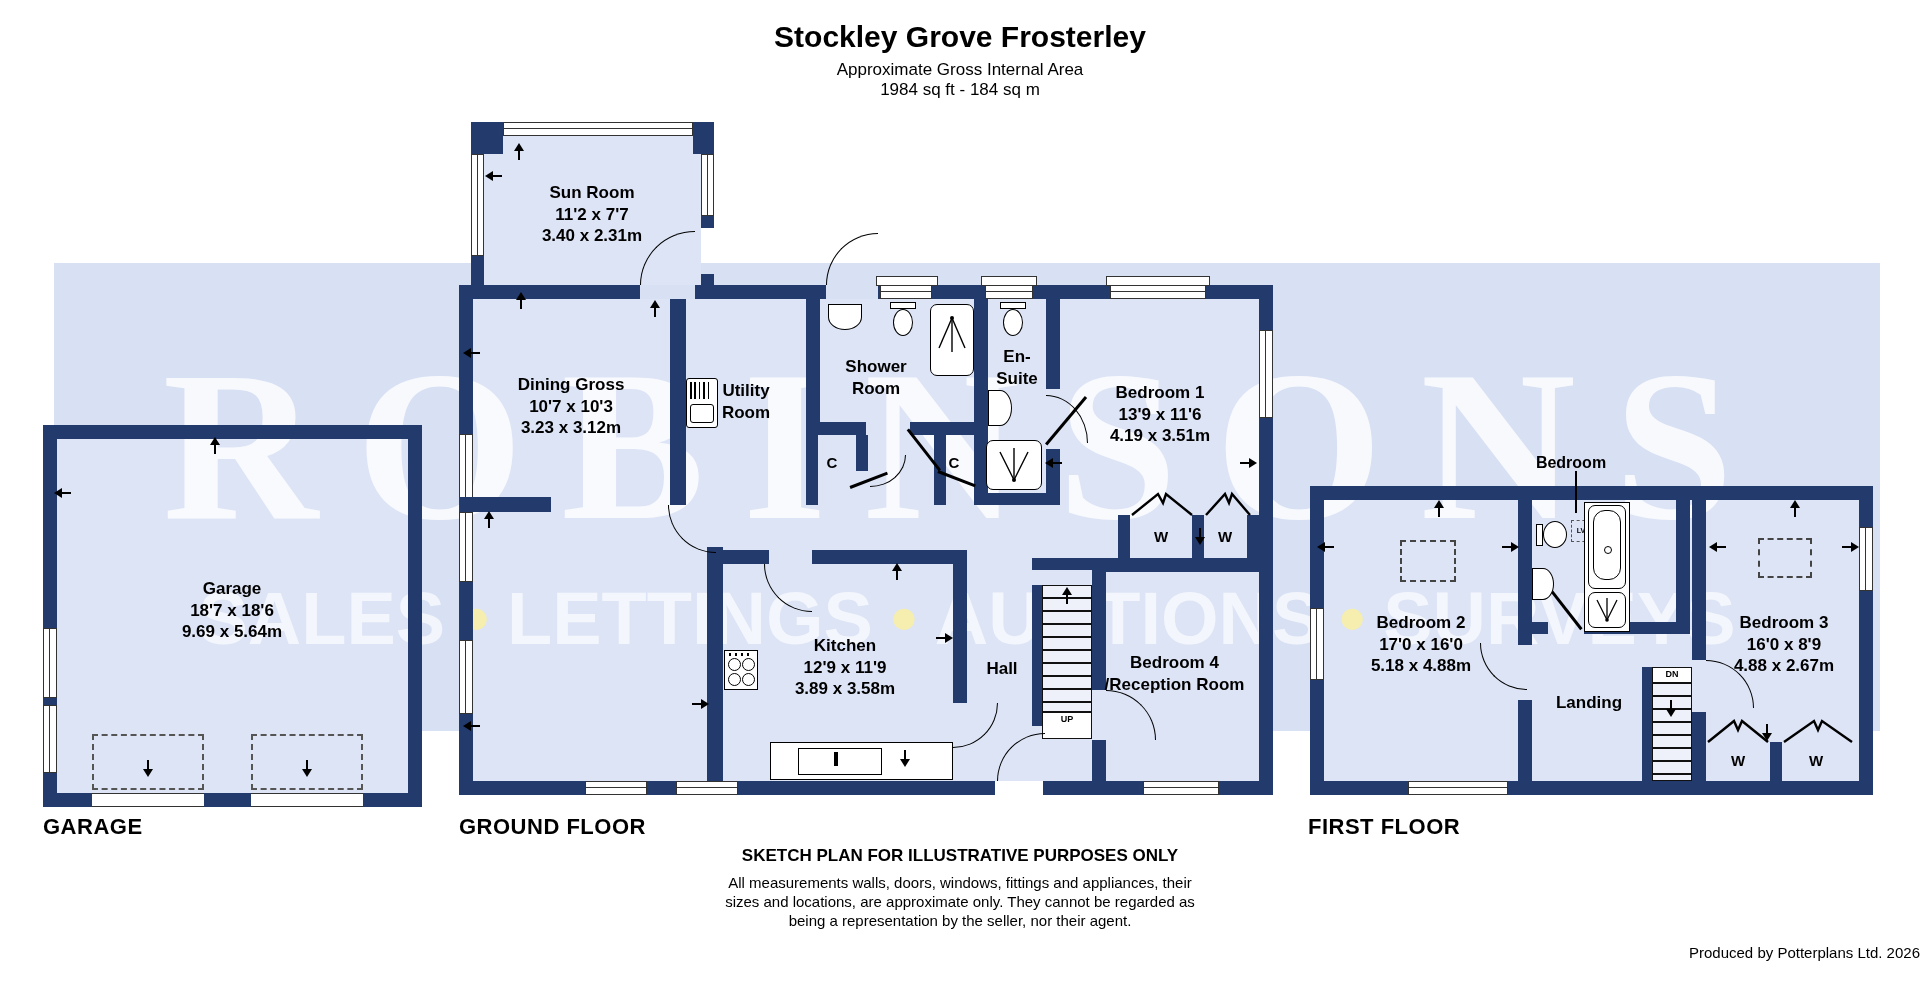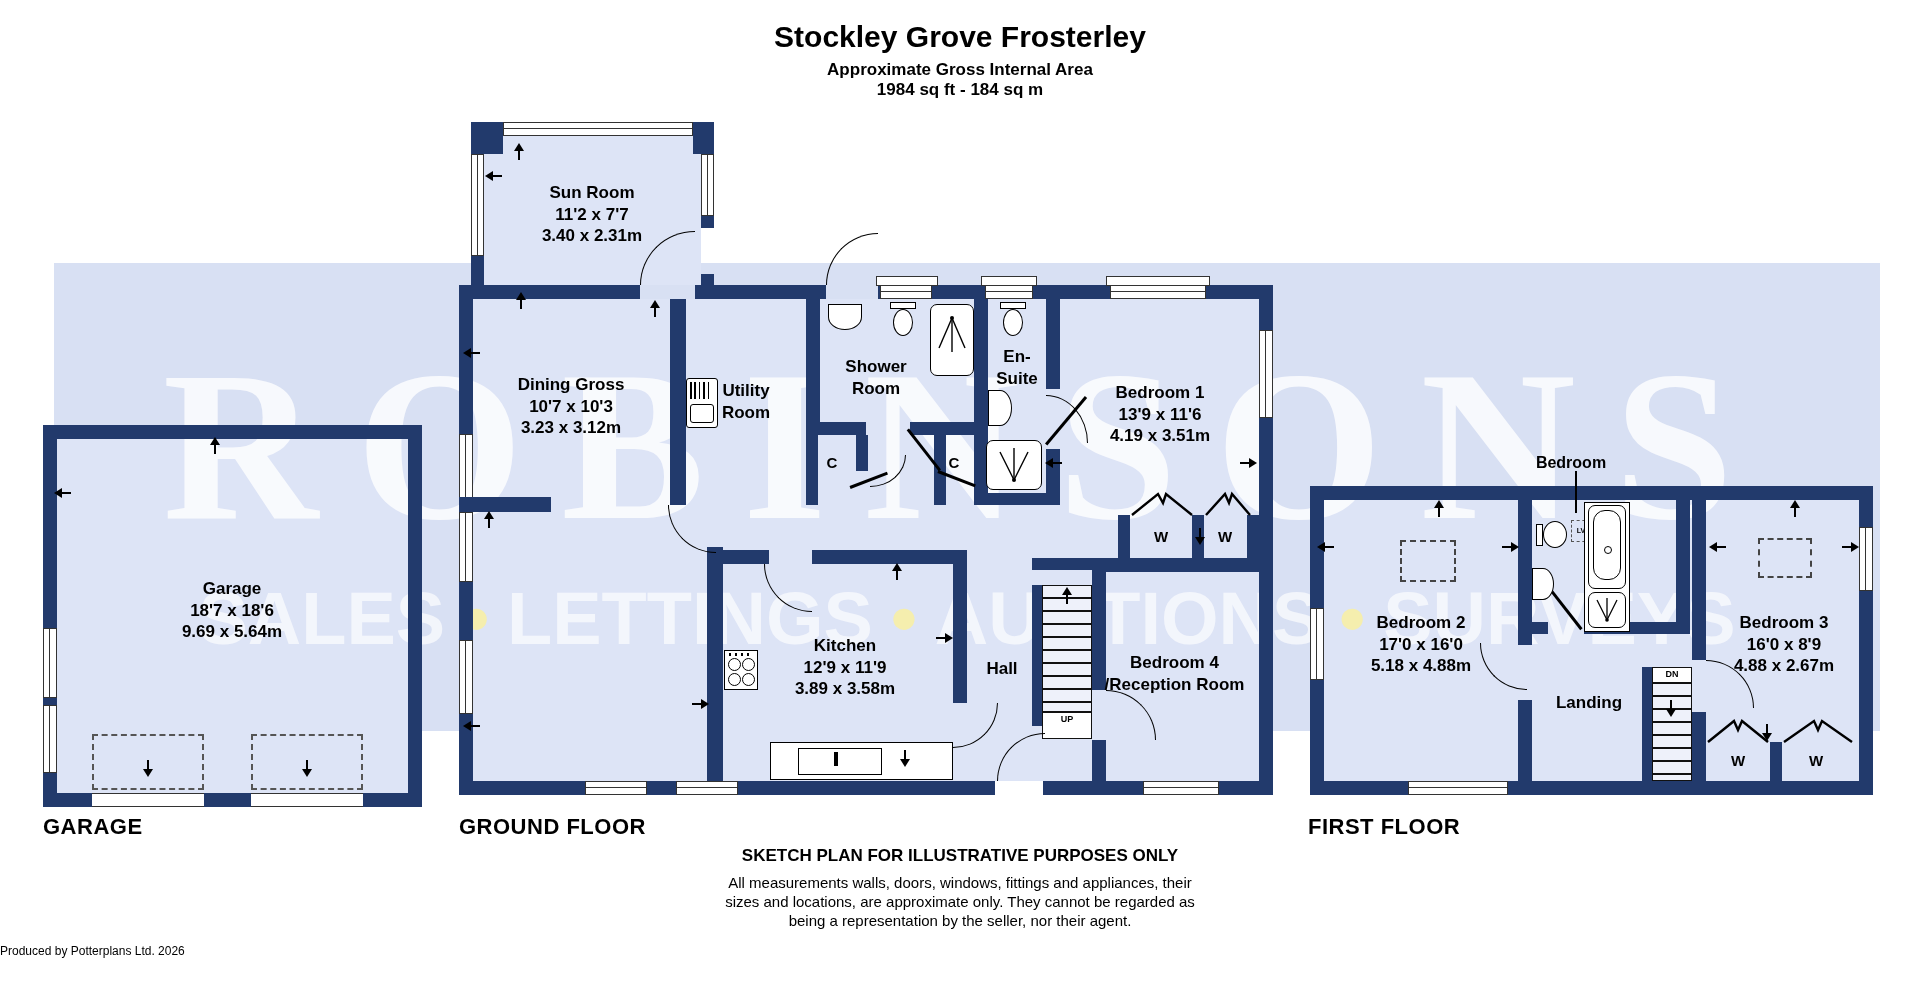--- a/index.html
+++ b/index.html
@@ -5,21 +5,21 @@
   :root{
     --wall:#223a6c; --room:#dde4f6; --band:#d8e0f3; --ink:#000;
   }
   html,body{margin:0;padding:0;background:#fff}
   .canvas{position:relative;width:1920px;height:988px;background:#fff;overflow:hidden;
           font-family:"Liberation Sans","DejaVu Sans",sans-serif;color:#000}
   .abs{position:absolute}
   .grp{position:absolute;inset:0}
   
   .title{position:absolute;left:0;top:20px;width:100%;text-align:center;font-size:30px;font-weight:bold}
-  .sub{position:absolute;left:0;width:100%;text-align:center;font-size:17px;font-weight:bold}
+  .sub{position:absolute;left:0;width:100%;text-align:center;font-size:17px;font-weight:normal}
   
   .band{position:absolute;left:54px;top:263px;width:1826px;height:468px;background:var(--band)}
   .wm-brand{position:absolute;left:54px;top:338px;width:1826px;text-align:center;
             font-family:"Liberation Serif","DejaVu Serif",serif;font-weight:bold;font-size:215px;line-height:215px;
             letter-spacing:38px;color:rgba(255,255,255,.8);white-space:nowrap}
   .wm-line2{position:absolute;left:54px;top:582px;width:1826px;text-align:center;
             font-weight:bold;font-size:74px;line-height:74px;color:rgba(255,255,255,.66);white-space:nowrap}
   .wm-line2 .dot{color:rgba(246,238,170,.95);margin:0 18px}
   
   .rm{position:absolute;background:var(--room)}
@@ -64,21 +64,21 @@
   .washer::before{content:"";position:absolute;left:3px;top:3px;width:22px;height:17px;background:repeating-linear-gradient(to right,#000 0 1.6px,#fff 1.6px 4.4px)}
   .washer::after{content:"";position:absolute;left:3px;top:25px;width:22px;height:17px;border:1.2px solid #000;border-radius:3px}
   .hob{position:absolute;width:34px;height:40px;background:#fff;border:1.6px solid #000;box-sizing:border-box}
   .hob i{position:absolute;width:11px;height:11px;border:1.5px solid #000;border-radius:50%}
   .hob u{position:absolute;top:2px;left:4px;width:24px;height:3px;background:repeating-linear-gradient(to right,#000 0 2px,transparent 2px 6px)}
   .dot6{position:absolute;width:6px;height:6px;border:1.2px solid #000;border-radius:50%;background:#fff}
   svg.fitlines{position:absolute}
   
   .foot-title{position:absolute;left:0;top:846px;width:100%;text-align:center;font-weight:bold;font-size:17px}
   .foot-line{position:absolute;left:0;width:100%;text-align:center;font-size:15px}
-  .credit{position:absolute;left:0;top:944px;width:100%;text-align:left;font-size:12px}
+  .credit{position:absolute;left:0;top:944px;width:100%;text-align:right;font-size:15px}
 </style>
 </head>
 <body>
 
 <div class="canvas">
 
   <div class="title">Stockley Grove Frosterley</div>
   <div class="sub" style="top:60px">Approximate Gross Internal Area</div>
   <div class="sub" style="top:80px">1984 sq ft - 184 sq m</div>
 

